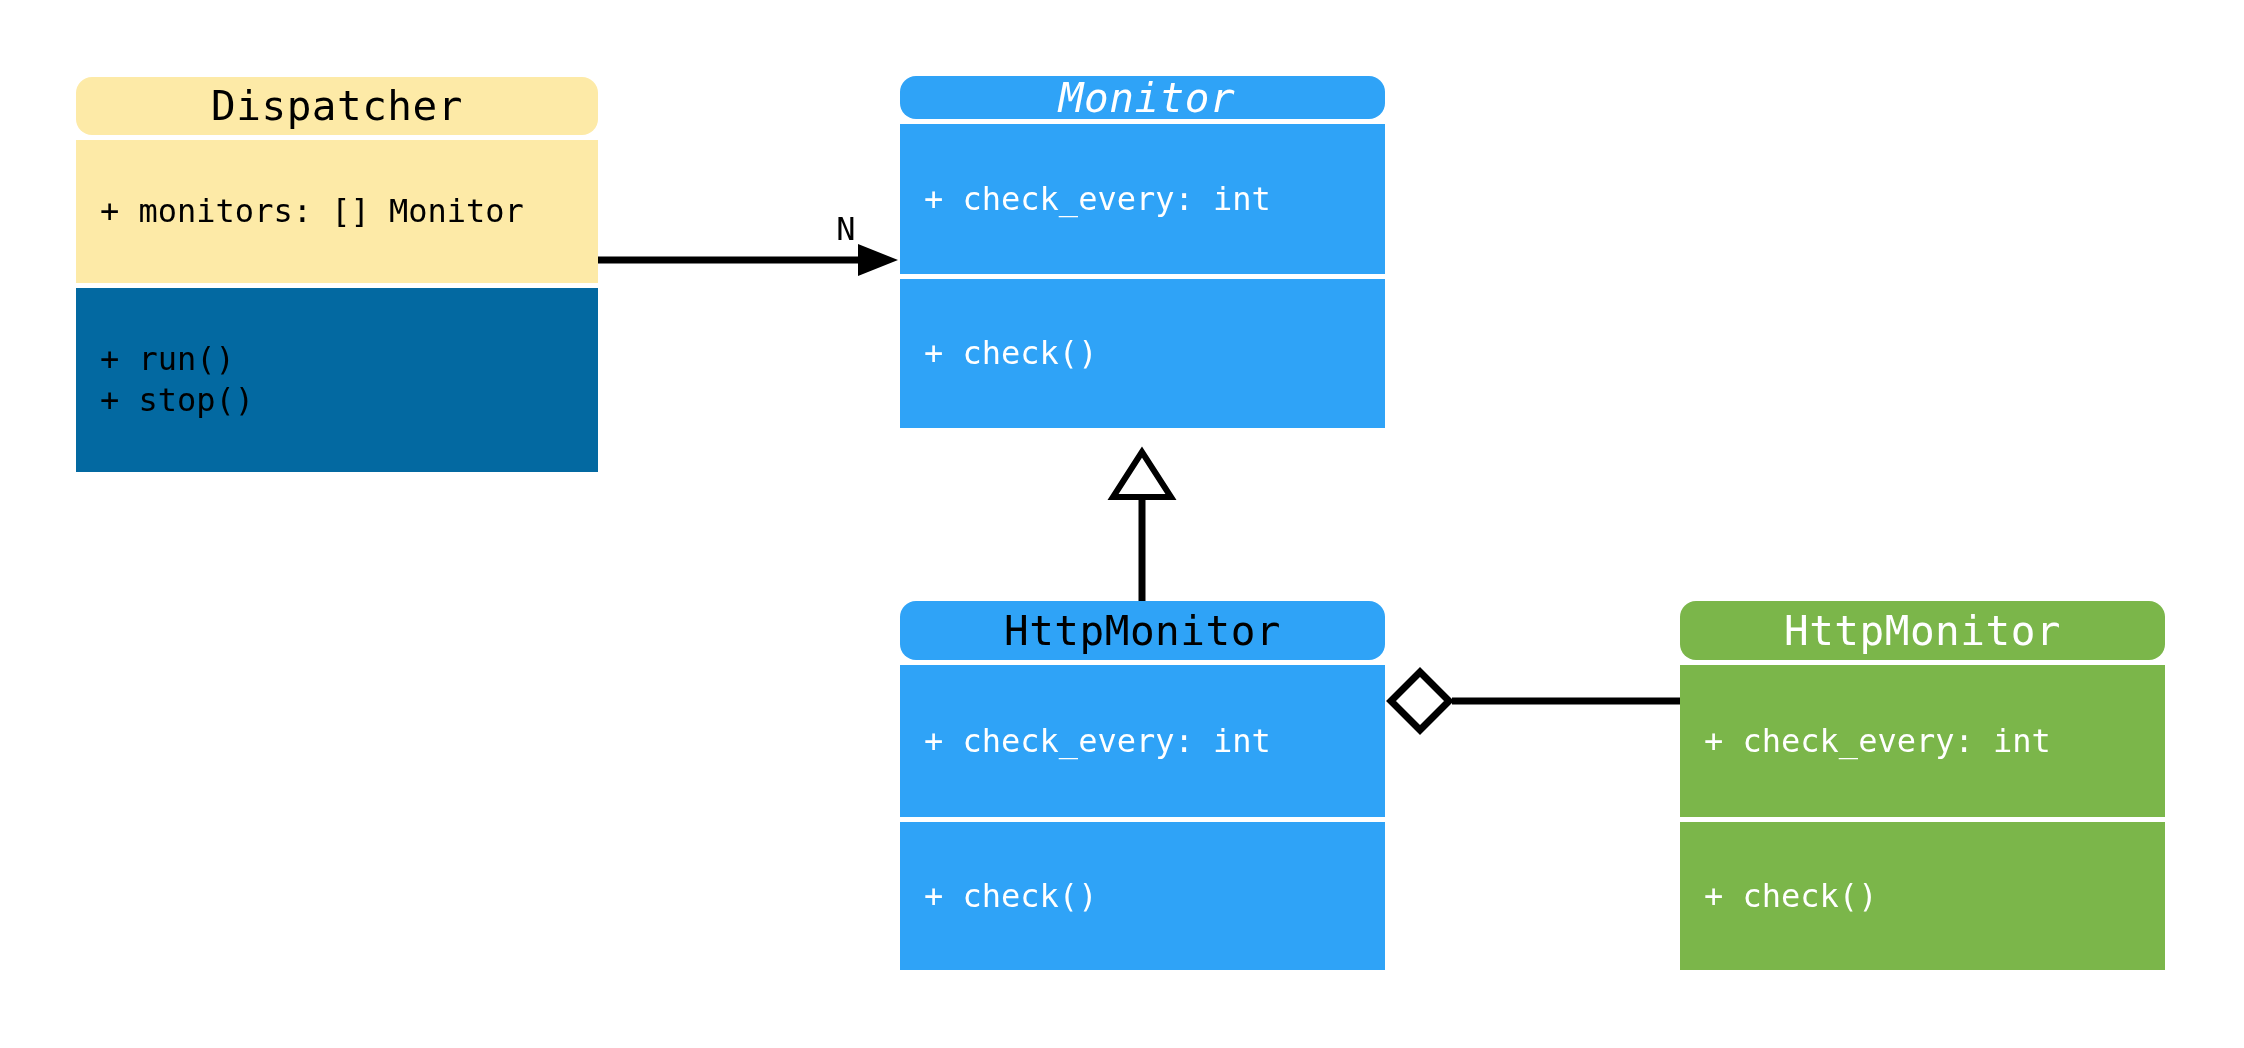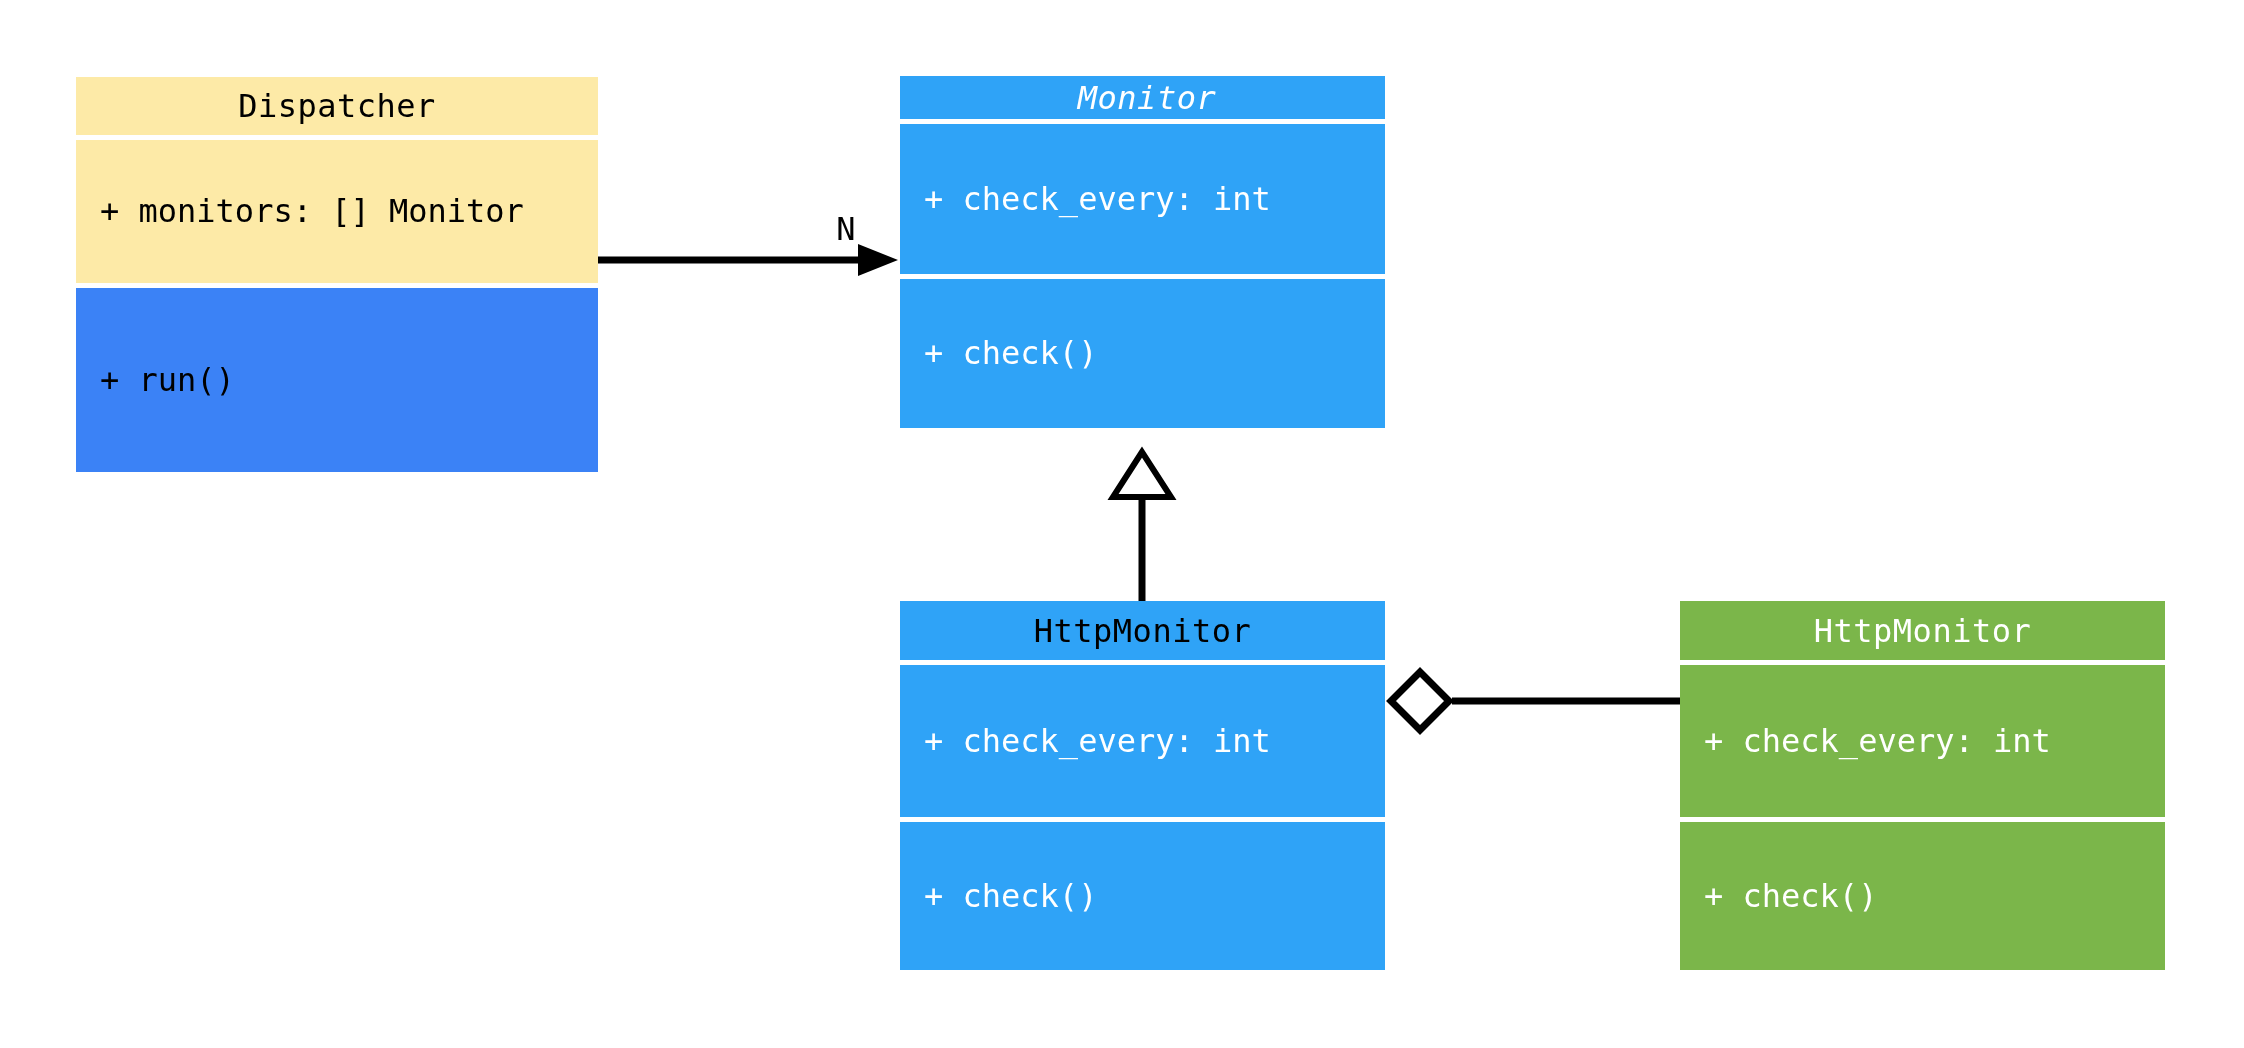--- a/index.html
+++ b/index.html
@@ -29,22 +29,23 @@
     gap: 5px;
   }
   .sect {
     width: 100%;
     box-sizing: border-box;
   }
   .title-sect {
     display: flex;
     align-items: center;
     justify-content: center;
-    font-size: 32px;
+    font-size: 41px;
     letter-spacing: 0.5px;
+    border-radius: 16px;
   }
   .title-sect.italic { font-style: italic; }
   .body-sect {
     display: flex;
     flex-direction: column;
     justify-content: center;
     padding-left: 24px;
     font-size: 32px;
     line-height: 41px;
     white-space: pre;
@@ -103,22 +104,23 @@
     </g>
   </svg>
 
   <span class="rel-label">N</span>
 
   <div class="class-box box-dispatcher">
     <div class="sect title-sect" style="background: rgb(253, 234, 167); color: rgb(0, 0, 0);">Dispatcher</div>
     <div class="sect body-sect attrs-sect" style="background: rgb(253, 234, 167); color: rgb(0, 0, 0);">
       <div class="member-line">+ monitors: [] Monitor</div>
     </div>
-    <div class="sect body-sect methods-sect" style="background: #3b82f6; color: rgb(0, 0, 0);">
+    <div class="sect body-sect methods-sect" style="background: #0369a1; color: rgb(0, 0, 0);">
       <div class="member-line">+ run()</div>
+      <div class="member-line">+ stop()</div>
     </div>
   </div>
 
   <div class="class-box box-monitor">
     <div class="sect title-sect italic" style="background: rgb(47, 163, 247); color: rgb(255, 255, 255);">Monitor</div>
     <div class="sect body-sect attrs-sect" style="background: rgb(47, 163, 247); color: rgb(255, 255, 255);">
       <div class="member-line">+ check_every: int</div>
     </div>
     <div class="sect body-sect methods-sect" style="background: rgb(47, 163, 247); color: rgb(255, 255, 255);">
       <div class="member-line">+ check()</div>

